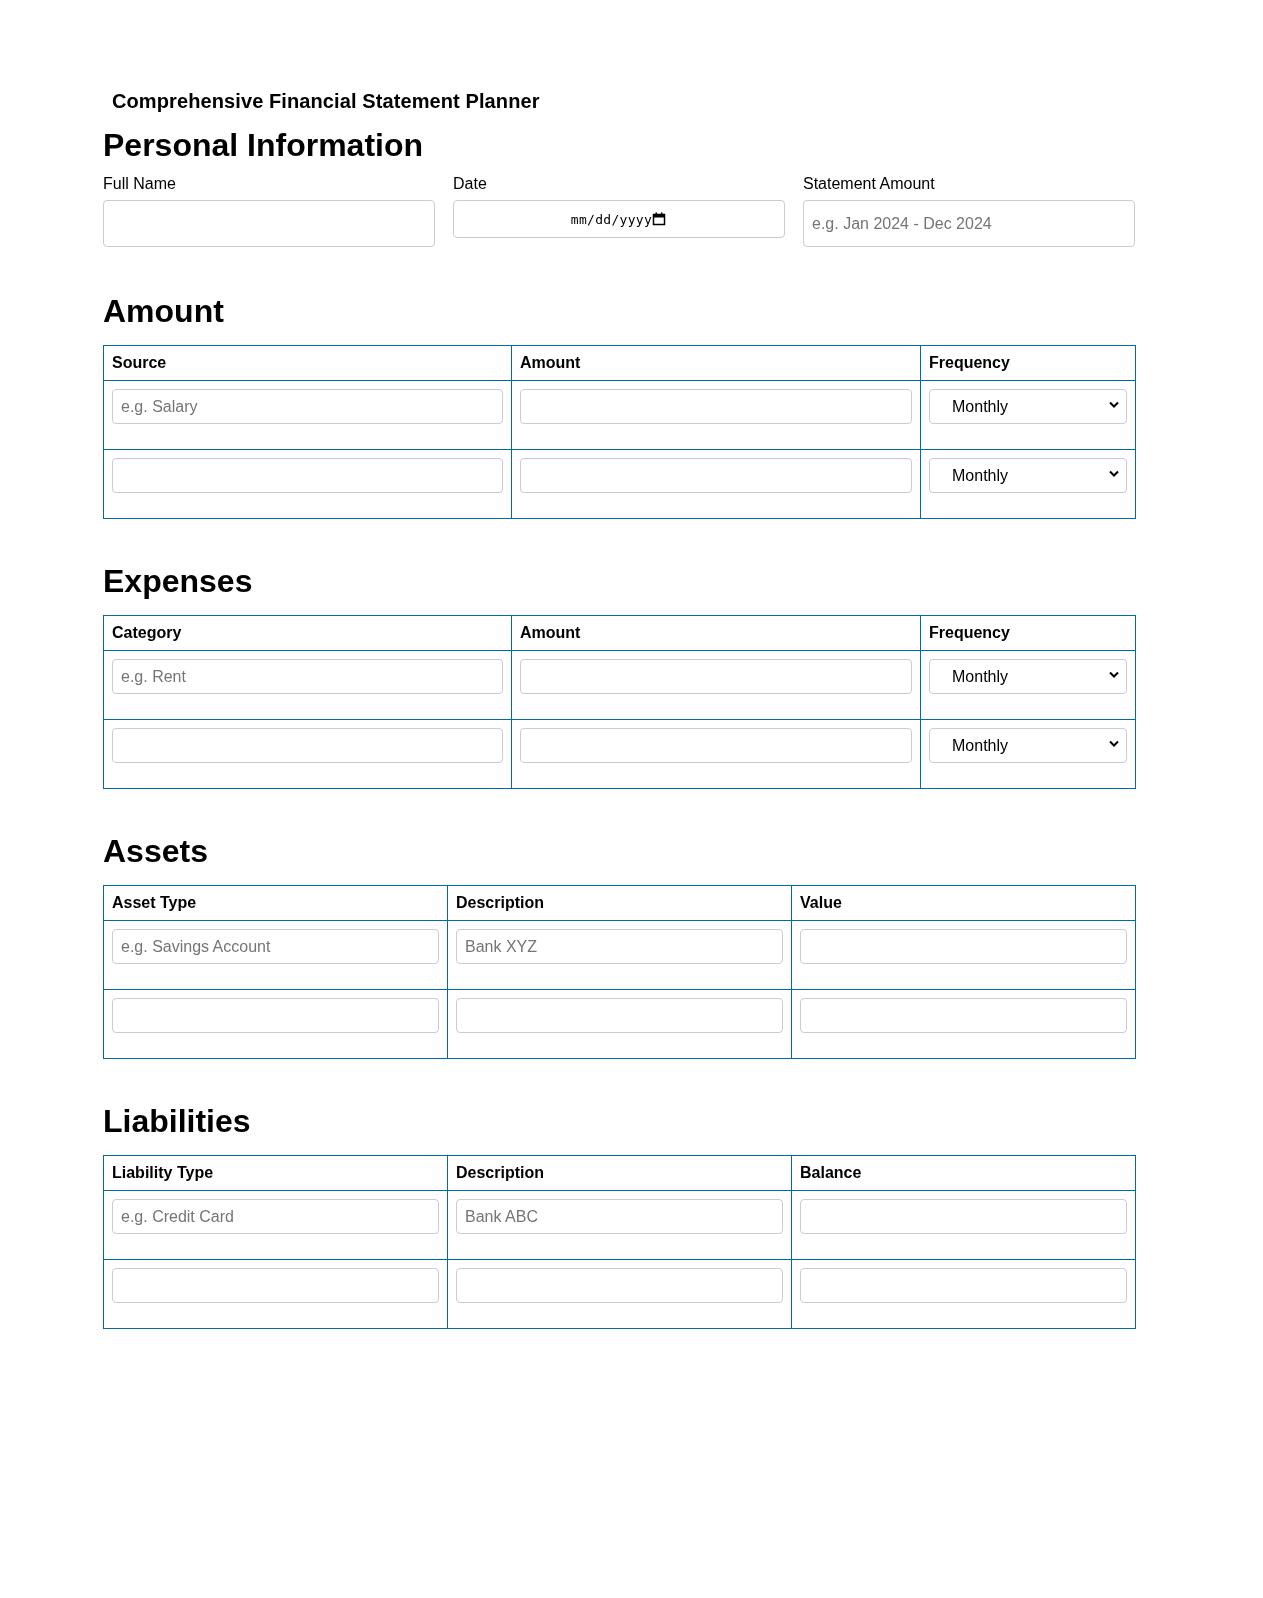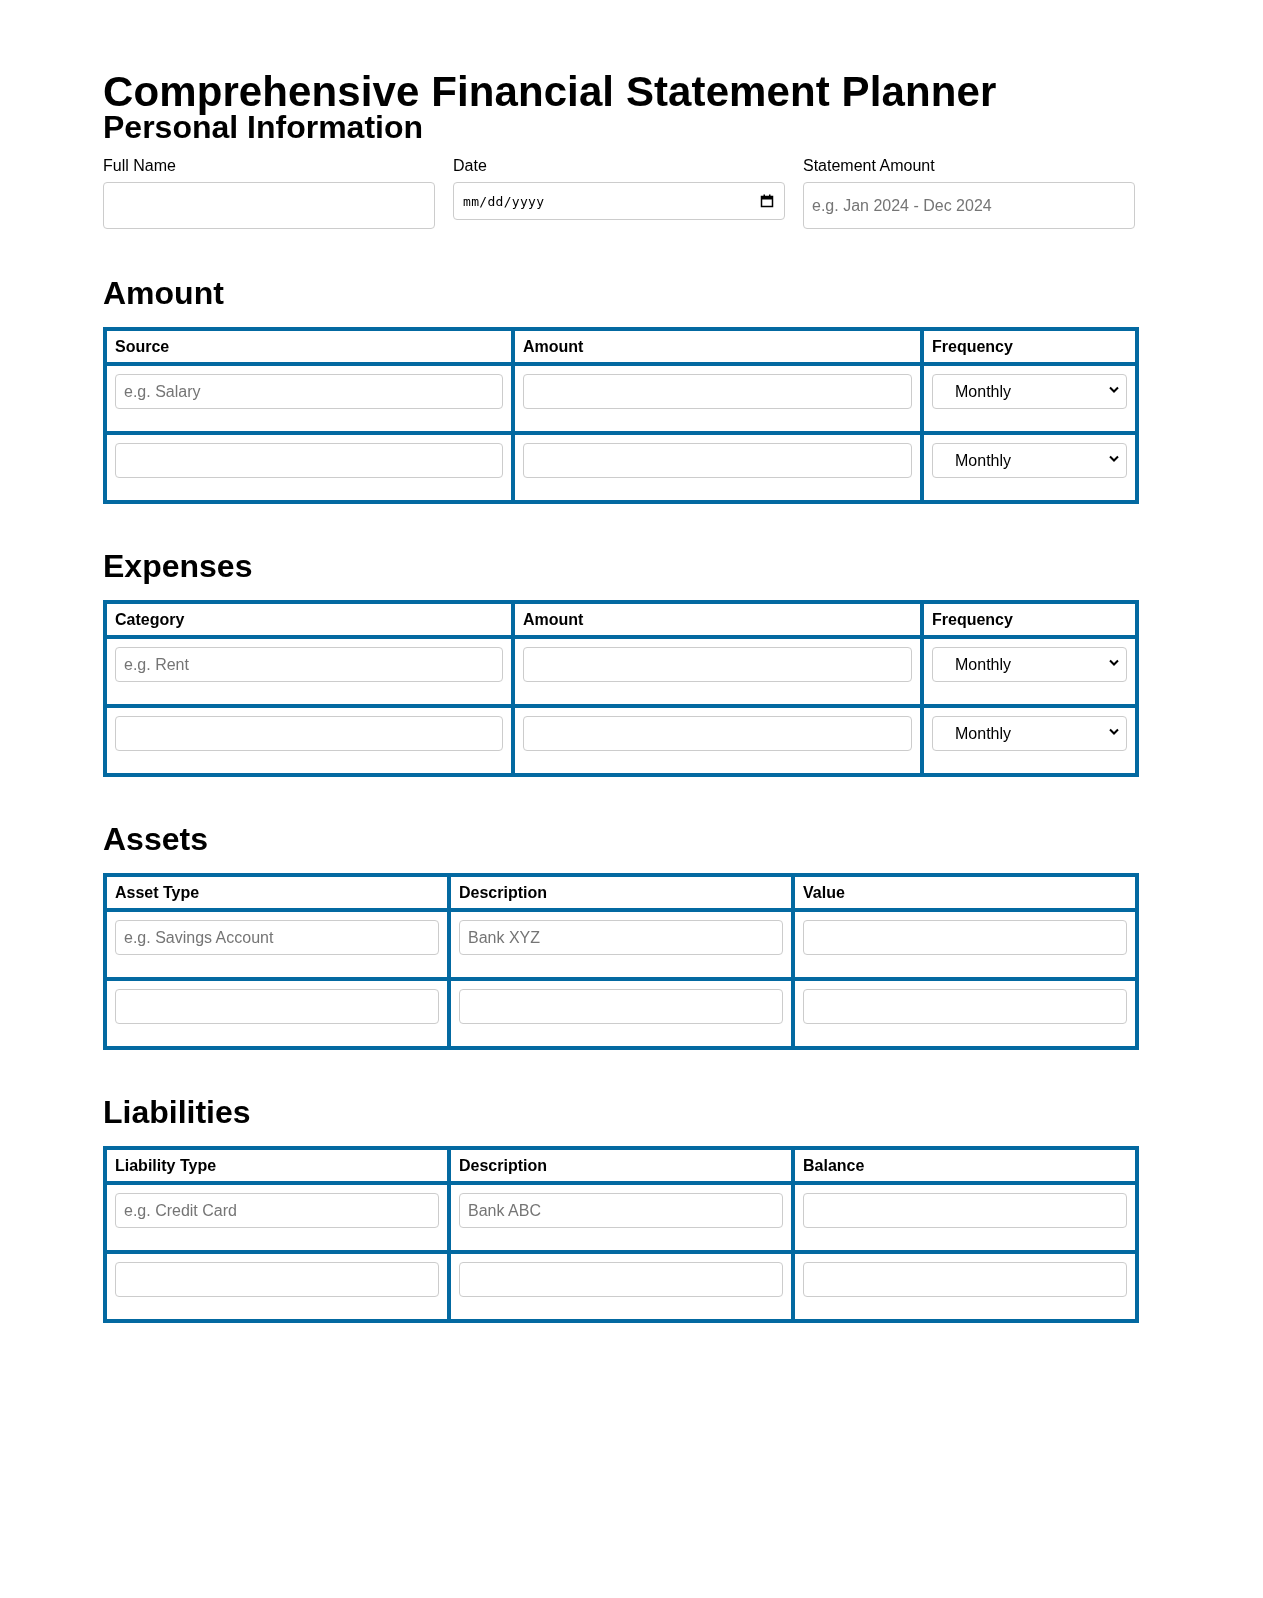--- a/index.html
+++ b/index.html
@@ -10,23 +10,23 @@
       font-family: "Liberation Sans", sans-serif;
       color: #000;
     }
     .container {
       position: relative;
       width: 1032px;
       margin-left: 103px;
       padding-top: 72px;
     }
     h1.page-title {
-      font-size: 42px;
+      font-size: 20px;
       font-weight: bold;
-      margin: 0;
+      margin: 9px;
       line-height: 40px;
       letter-spacing: 0.1px;
     }
     h2.section-title {
       font-size: 32px;
       font-weight: bold;
       margin: 0;
       line-height: 30px;
     }
     .personal-title { margin-top: 16px; }
@@ -54,21 +54,21 @@
       padding: 0 8px;
       color: #000;
       outline: none;
     }
     input.text-input::placeholder { color: #757575; }
 
     .date-input {
       height: 38px;
       display: flex;
       align-items: center;
-      justify-content: space-between;
+      justify-content: center;
       padding: 0 10px 0 9px;
       cursor: text;
     }
     .date-text {
       font-family: "DejaVu Sans Mono", monospace;
       font-size: 13px;
       letter-spacing: 0.3px;
       color: #000;
     }
     .calendar-icon {
@@ -80,21 +80,21 @@
     .section { margin-top: 47px; }
     .section.first { margin-top: 49px; }
     .section .section-title { margin-bottom: 19px; }
 
     table.data-table {
       width: 1032px;
       border-collapse: collapse;
       table-layout: fixed;
     }
     table.data-table th, table.data-table td {
-      border: 4px solid #0369a1;
+      border: 1px solid #0369a1;
       text-align: left;
       vertical-align: top;
       margin-top: 24px;
     }
     table.data-table th {
       font-size: 16px;
       font-weight: bold;
       height: 35px;
       padding: 0 8px;
       vertical-align: middle;

